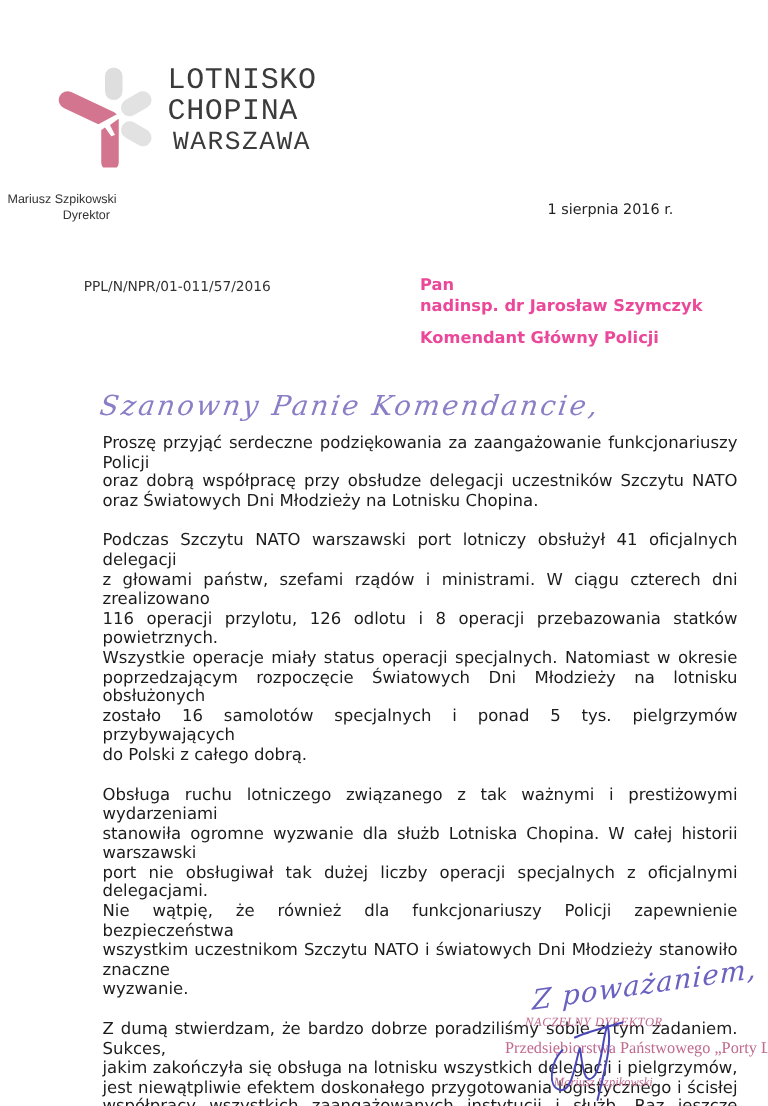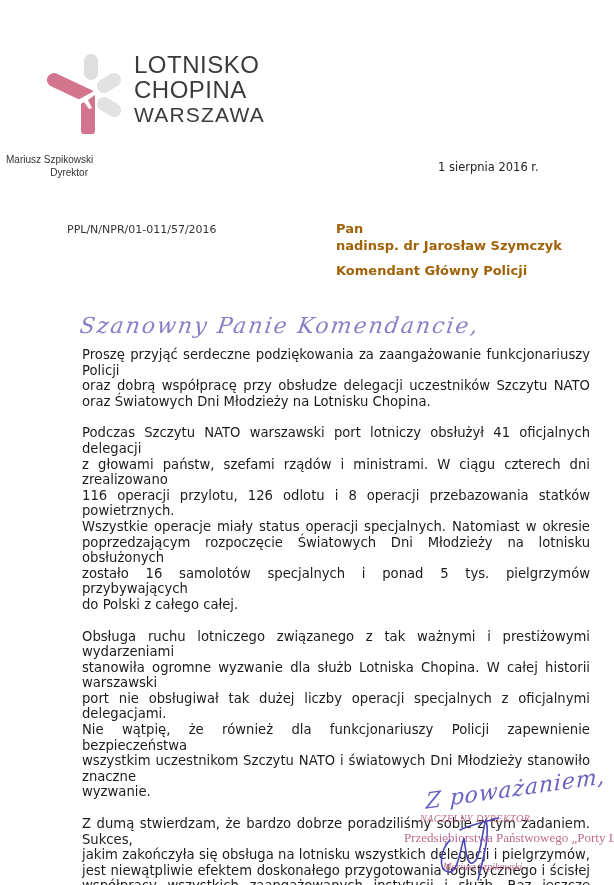--- a/index.html
+++ b/index.html
@@ -2,35 +2,35 @@
 <html><head>
   <meta charset="utf-8">
   <style>
     html, body { margin: 0; padding: 0; background: #ffffff; }
     body { width: 614px; height: 885px; position: relative; overflow: hidden;
            font-family: "DejaVu Sans", sans-serif; color: #1e1e1e; }
     .abs { position: absolute; }
 
     
     .logo-mark { left: 44px; top: 50px; width: 84px; height: 84px; }
-    .logo-text { left: 134px; top: 52px; font-family: Liberation Sans, sans-serif;
+    .logo-text { left: 134px; top: 52px; font-family: Liberation Mono, monospace;
                  color: #3b3b3b; letter-spacing: 0.5px; line-height: 25px; }
     .logo-text div { font-size: 24px; }
     .logo-text .l3 { font-size: 21px; letter-spacing: 1.2px; text-align: center; }
 
     .sender { left: 6px; top: 153px; width: 82px; text-align: right;
               font-family: "Liberation Sans", sans-serif; font-size: 10px;
               color: #333; line-height: 13px; }
     .sender-name { white-space: nowrap; }
 
     .date { left: 438px; top: 160px; font-size: 11.5px; color: #222; }
     .ref { left: 67px; top: 223px; font-size: 11px; color: #333; }
 
     .recipient { left: 336px; top: 220px; font-weight: bold; font-size: 13px;
-                 color: #a16207; line-height: 17px; }
+                 color: #ec4899; line-height: 17px; }
     .recipient .gap { margin-top: 8px; }
 
     .greeting { left: 80px; top: 313px; font-family: "DejaVu Serif", serif;
                 font-style: italic; font-size: 22px; color: #8a7fc7;
                 letter-spacing: 2px; transform: skewX(-8deg); white-space: nowrap; }
 
     .body-text { left: 82px; top: 347px; width: 508px; font-size: 13.2px;
                  line-height: 15.6px; color: #1c1c1c; }
     .body-text p { margin: 0 0 16px 0; text-align: justify; text-align-last: left; }
     .body-text p span.line { display: block; text-align: justify; text-align-last: justify; }
@@ -91,21 +91,21 @@
       <span class="line">oraz dobrą współpracę przy obsłudze delegacji uczestników Szczytu NATO</span>
       <span class="line last">oraz Światowych Dni Młodzieży na Lotnisku Chopina.</span>
     </p>
     <p>
       <span class="line">Podczas Szczytu NATO warszawski port lotniczy obsłużył 41 oficjalnych delegacji</span>
       <span class="line">z głowami państw, szefami rządów i ministrami. W ciągu czterech dni zrealizowano</span>
       <span class="line">116 operacji przylotu, 126 odlotu i 8 operacji przebazowania statków powietrznych.</span>
       <span class="line">Wszystkie operacje miały status operacji specjalnych. Natomiast w okresie</span>
       <span class="line">poprzedzającym rozpoczęcie Światowych Dni Młodzieży na lotnisku obsłużonych</span>
       <span class="line">zostało 16 samolotów specjalnych i ponad 5 tys. pielgrzymów przybywających</span>
-      <span class="line last">do Polski z całego całej.</span>
+      <span class="line last">do Polski z całego dobrą.</span>
     </p>
     <p>
       <span class="line">Obsługa ruchu lotniczego związanego z tak ważnymi i prestiżowymi wydarzeniami</span>
       <span class="line">stanowiła ogromne wyzwanie dla służb Lotniska Chopina. W całej historii warszawski</span>
       <span class="line">port nie obsługiwał tak dużej liczby operacji specjalnych z oficjalnymi delegacjami.</span>
       <span class="line">Nie wątpię, że również dla funkcjonariuszy Policji zapewnienie bezpieczeństwa</span>
       <span class="line">wszystkim uczestnikom Szczytu NATO i światowych Dni Młodzieży stanowiło znaczne</span>
       <span class="line last">wyzwanie.</span>
     </p>
     <p>

